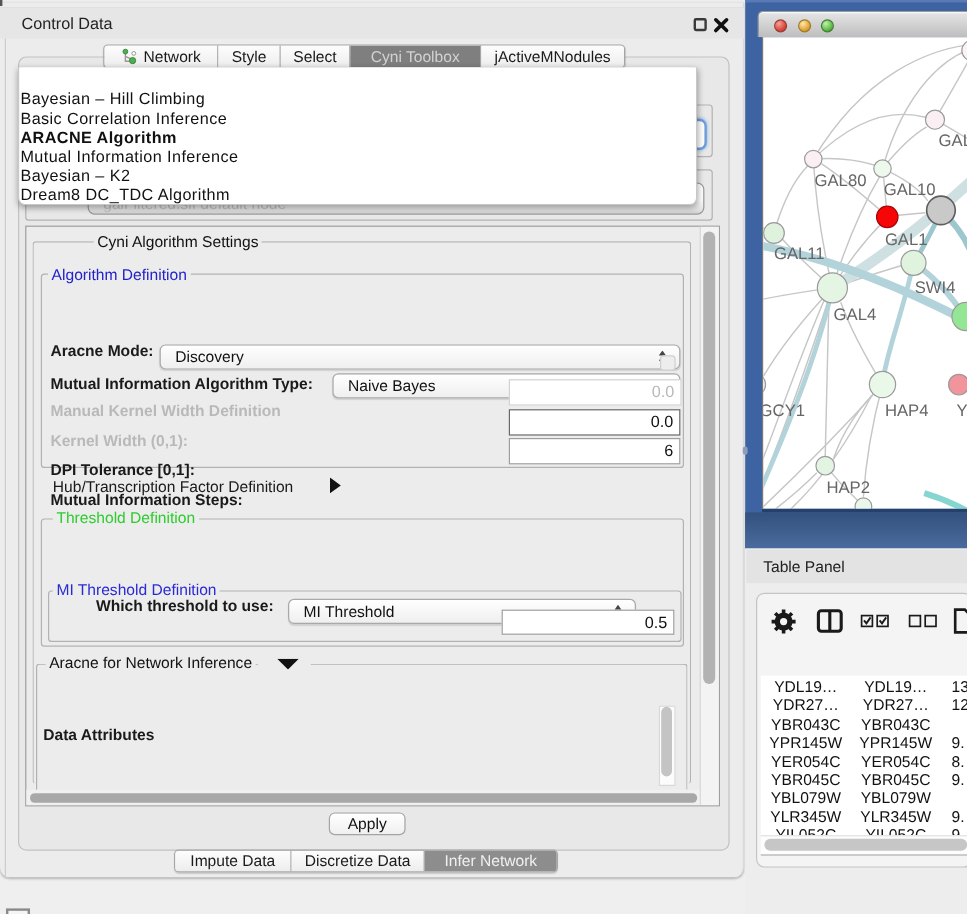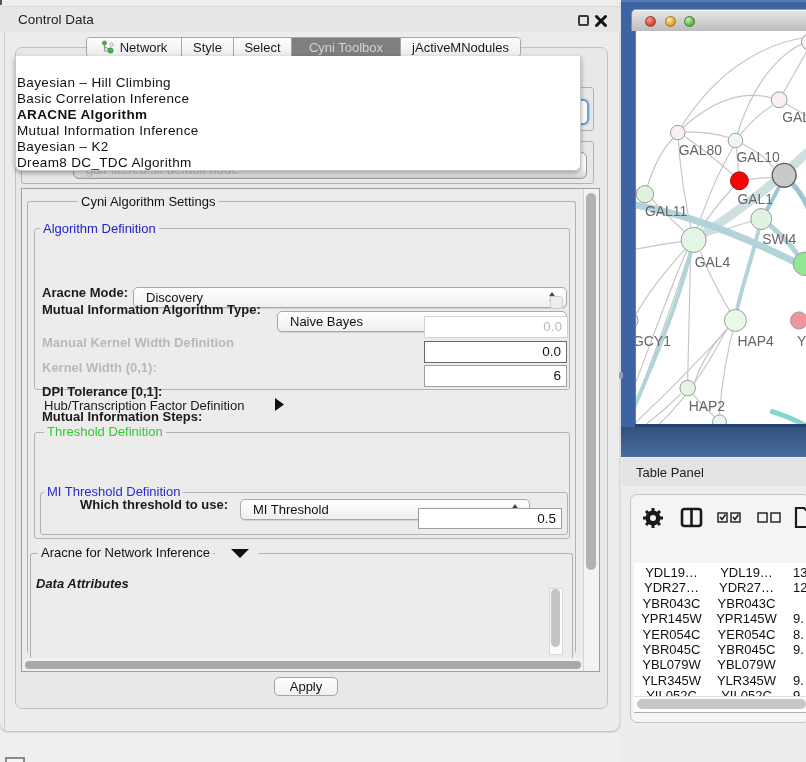--- a/index.html
+++ b/index.html
@@ -81,21 +81,21 @@
 <div class="gbox" style="left:34px;top:228px;width:536px;height:162px;"></div>
 <div class="gtitle" style="left:40px;top:222px;color:#2222cc;">Algorithm Definition</div>
 
 <div class="abs lbl b" style="left:42px;top:245px;">Aracne Mode:</div>
 <div class="combo" style="left:133px;top:241px;width:434px;height:21px;">Discovery
   <svg class="carets" viewBox="0 0 9 14">
         <path d="M4.5 0 L8 5 H1 Z" fill="#444"></path>
         <path d="M4.5 14 L1 9 H8 Z" fill="#444"></path>
       </svg>
 </div>
-<div class="abs lbl b" style="left:42px;top:262px;">Mutual Information Algorithm Type:</div>
+<div class="abs lbl b" style="left:42px;top:272px;">Mutual Information Algorithm Type:</div>
 <div class="combo" style="left:277px;top:265px;width:290px;height:21px;">Naive Bayes
   <svg class="carets" viewBox="0 0 9 14">
         <path d="M4.5 0 L8 5 H1 Z" fill="#444"></path>
         <path d="M4.5 14 L1 9 H8 Z" fill="#444"></path>
       </svg>
 </div>
 <div class="abs lbl b dis" style="left:42px;top:295px;">Manual Kernel Width Definition</div>
 <div class="abs" style="left:550px;top:296px;width:13px;height:13px;background:#ededed;border:1px solid #cfcfcf;border-radius:3px;"></div>
 <div class="abs lbl b dis" style="left:42px;top:320px;">Kernel Width (0,1):</div>
 <div class="field" style="left:424px;top:316px;width:144px;height:22px;border:1px solid #d2d2d2;color:#b9b9b9;">0.0</div>
@@ -121,30 +121,41 @@
 <div class="gbox" style="left:40px;top:492px;width:528px;height:43px;"></div>
 <div class="gtitle" style="left:44px;top:485px;color:#2a2ad4;">MI Threshold Definition</div>
 <div class="field" style="left:418px;top:508px;width:144px;height:21px;border:1px solid #9e9e9e;">0.5</div>
 
 <div class="abs" style="left:30px;top:553px;width:543px;height:112px;border:1px solid #b2b2b2;border-radius:3px;border-bottom:none;"></div>
 <div class="gtitle" style="left:38px;top:546px;color:#111;">Aracne for Network Inference</div>
 <div class="abs" style="left:215px;top:548px;width:44px;height:11px;background:#ececec;"></div>
 <svg class="abs" style="left:231px;top:549px;" width="18" height="9" viewBox="0 0 18 9">
       <path d="M0 0 H18 L9 9 Z" fill="#111"></path>
     </svg>
-<div class="abs lbl b" style="left:36px;top:536px;font-style:italic;">Data Attributes</div>
+<div class="abs lbl b" style="left:36px;top:565px;">Data Attributes</div>
 
 <div class="abs" style="left:549px;top:588px;width:14px;height:67px;background:#fcfcfc;border:1px solid #d8d8d8;"></div>
 <div class="abs" style="left:551px;top:589px;width:9px;height:58px;background:#c4c4c4;border-radius:5px;"></div>
 
 <div class="abs" style="left:22px;top:658px;width:561px;height:13px;background:#f0f0f0;"></div>
 <div class="abs" style="left:25px;top:661px;width:556px;height:8px;background:#a8a8a8;border-radius:4px;"></div>
 
 <div class="abs" style="left:274px;top:677px;width:64px;height:19px;background:linear-gradient(#ffffff,#f0f0f0);border:1px solid #a5a5a5;border-radius:5px;text-align:center;font-size:13px;line-height:17px;color:#111;">Apply</div>
 
+<div class="abs" style="left:145px;top:708px;height:19px;display:flex;border:1px solid #a6a6a6;border-radius:4px;overflow:hidden;box-shadow:0 1px 1px rgba(0,0,0,0.15);">
+  <div style="width:97px;background:linear-gradient(#fdfdfd,#ededed);display:flex;align-items:center;justify-content:center;border-right:1px solid #a6a6a6;">
+        <span class="lbl">Impute Data</span>
+      </div>
+  <div style="width:111px;background:linear-gradient(#fdfdfd,#ededed);display:flex;align-items:center;justify-content:center;border-right:1px solid #a6a6a6;">
+        <span class="lbl">Discretize Data</span>
+      </div>
+  <div style="width:110px;background:#8d8d8d;display:flex;align-items:center;justify-content:center;">
+        <span class="lbl" style="color:#f0f0f0;">Infer Network</span>
+      </div>
+</div>
 
 <div class="abs" style="left:5px;top:757px;width:20px;height:14px;background:#f5f5f5;border:2px solid #8a8a8a;"></div>
 
 <div class="abs" style="left:621px;top:0;width:185px;height:457px;background:#3e63a3;"></div>
 <div class="abs" style="left:621px;top:0;width:185px;height:2px;background:#5a7ab5;"></div>
 
 <div class="abs" style="left:631px;top:9px;width:175px;height:22px;background:linear-gradient(#e6e6e6,#bdbdbd);border-radius:5px 0 0 0;border-left:1px solid #8a8a8a;border-top:1px solid #9a9a9a;box-shadow:inset 0 1px 0 #f6f6f6;"></div>
 <div class="abs" style="left:645px;top:15.5px;width:11px;height:11px;border-radius:50%;background:radial-gradient(circle at 35% 30%, #f4a29b, #dc4a41 60%, #a33227);border:0.5px solid #9a3b31;"></div>
 <div class="abs" style="left:664.5px;top:15.5px;width:11px;height:11px;border-radius:50%;background:radial-gradient(circle at 35% 30%, #ffe9a8, #e3a73c 60%, #a87a1d);border:0.5px solid #9d7b25;"></div>
 <div class="abs" style="left:683.5px;top:15.5px;width:11px;height:11px;border-radius:50%;background:radial-gradient(circle at 35% 30%, #c4efb2, #62bd4a 60%, #37842a);border:0.5px solid #3e7f31;"></div>

